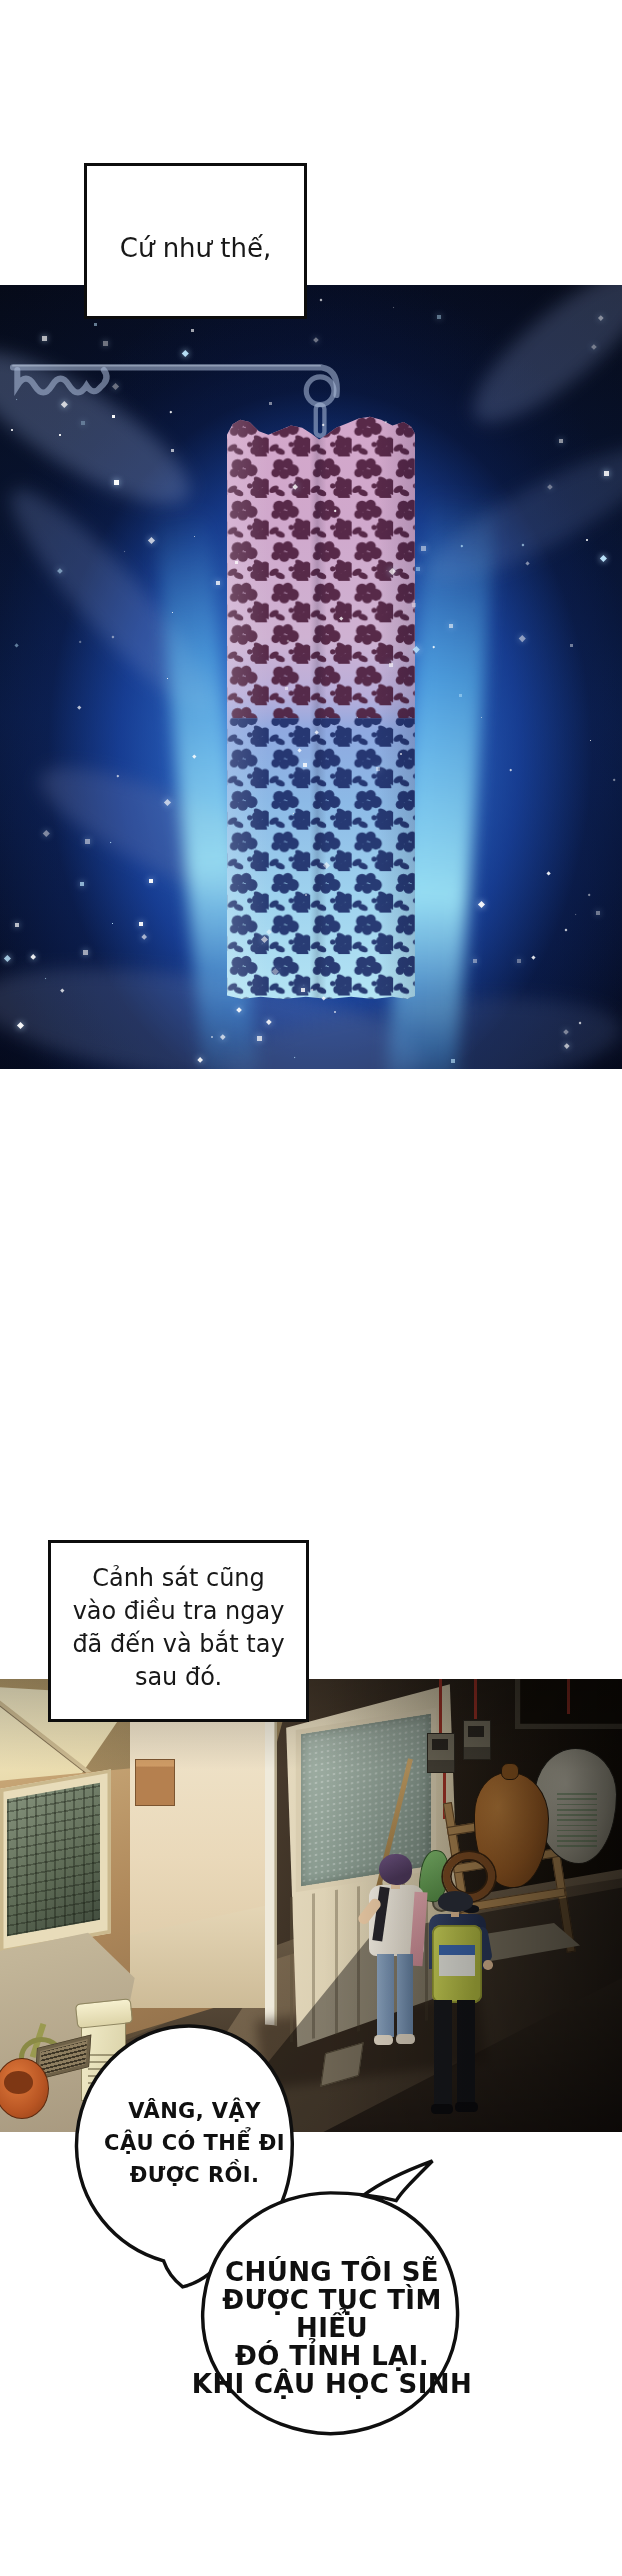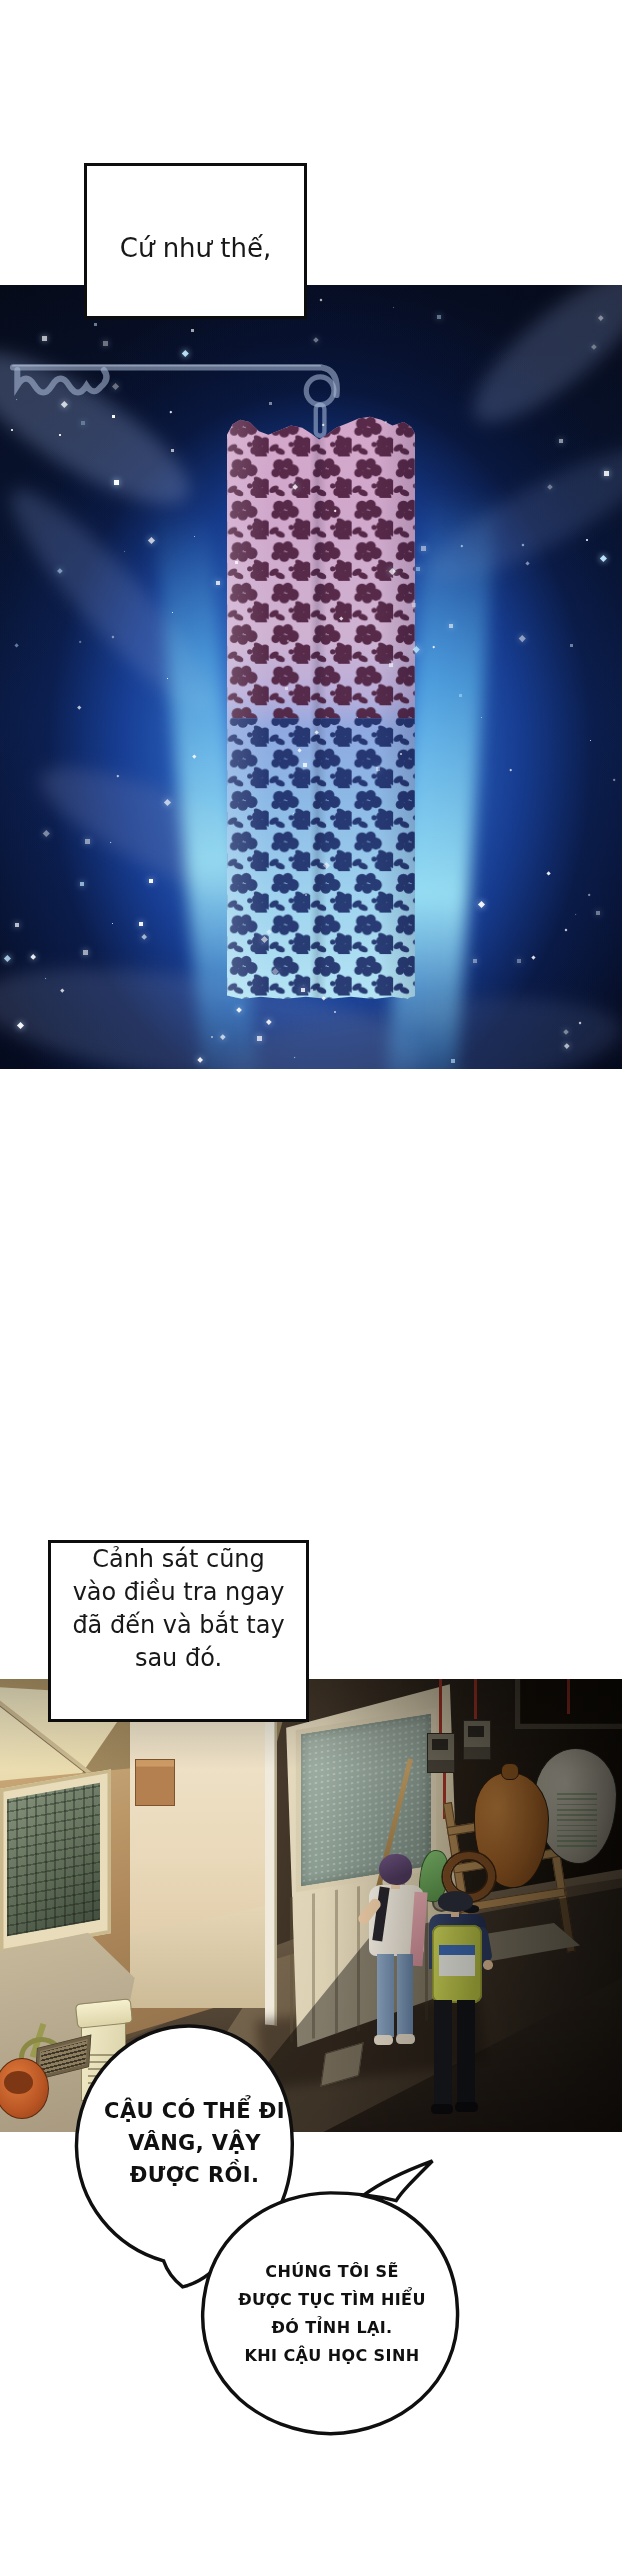--- a/index.html
+++ b/index.html
@@ -34,21 +34,21 @@
   .fabric::after{content:"";position:absolute;inset:0;
     background:linear-gradient(90deg,transparent 44%,rgba(10,10,40,.16) 48%,transparent 53%),
                linear-gradient(90deg,rgba(255,255,255,.16),transparent 22%,transparent 80%,rgba(0,0,30,.14));}
   .sparkle{position:absolute;background:#fff;}
 
   
   .cap{position:absolute;box-sizing:border-box;background:#ffffff;border:3.5px solid #0d0d0d;z-index:6;
        text-align:center;color:#181818;}
   .cap-1{left:84px;top:163px;width:223px;height:156px;padding-top:67px;font-size:26px;line-height:31px;}
   .cap-2{left:288px;top:1036px;width:283px;height:195px;padding-top:22.5px;font-size:24px;line-height:34px;}
-  .cap-3{left:48px;top:1540px;width:261px;height:182px;font-size:24px;line-height:33px;}
+  .cap-3{left:48px;top:1540px;width:261px;height:182px;padding-top:19px;font-size:24px;line-height:33px;}
   .cap-line{white-space:nowrap;}
 
   
   .panel-2{top:1679px;height:453px;background:#171209;}
   .p2{position:absolute;}
   .p2-bg{inset:0;background:linear-gradient(102deg,#846d4b 0%,#6b573f 18%,#46392b 42%,#2b2219 64%,#161009 88%,#0e0a06 100%);}
   .p2-floor{left:0;top:0;width:622px;height:453px;
     clip-path:polygon(0 60%,30% 66%,58% 52%,100% 42%,100% 100%,0 100%);
     background:linear-gradient(175deg,#97856a 0%,#7e6d55 40%,#4a3d2e 75%,#2a211a 100%);}
   .p2-walkway{left:0;top:0;width:622px;height:453px;
@@ -147,21 +147,21 @@
   .off .hand{left:61px;top:69px;width:9.5px;height:9.5px;border-radius:50%;background:#e2bd96;}
   .off .leg1{left:12px;top:109px;width:18px;height:105px;background:#17181c;}
   .off .leg2{left:35px;top:109px;width:18px;height:104px;background:#121317;}
   .off .shoe1{left:8.6px;top:213px;width:22.5px;height:10.4px;border-radius:4.3px;background:#0b0b0e;}
   .off .shoe2{left:33px;top:211px;width:22.5px;height:10.4px;border-radius:4.3px;background:#0b0b0e;}
 
   
   .bubble-svg{position:absolute;z-index:5;}
   .bub-text{position:absolute;z-index:6;text-align:center;color:#101010;font-weight:700;}
   .bub-text-1{left:78px;top:2095px;width:233px;font-size:21px;line-height:32px;letter-spacing:0.4px;}
-  .bub-text-2{left:183px;top:2258px;width:298px;font-size:16px;line-height:28px;letter-spacing:0.4px;}
+  .bub-text-2{left:183px;top:2258px;width:298px;font-size:26px;line-height:28px;letter-spacing:0.4px;}
 </style>
 </head>
 <body>
 
 <div class="page">
 
   <section class="panel panel-1">
     <div class="p1-field"></div>
     <div class="wisp w1"></div>
     <div class="wisp w2"></div>
@@ -432,22 +432,22 @@
       <div class="shoe2"></div>
     </div>
     <div class="p2 p2-vignette"></div>
   </section>
 
   <svg class="bubble-svg" style="left:67px;top:2021px" width="252" height="271" viewBox="0 0 292 314">
     <path d="M 148,6 C 216,10 260,64 261,140 C 262,208 232,258 180,278 C 168,292 152,304 134,308
              C 124,300 116,290 112,278 C 56,262 12,212 11,146 C 10,68 72,2 148,6 Z" fill="#ffffff" stroke="#0f0f0f" stroke-width="4"></path>
   </svg>
   <div class="bub-text bub-text-1">
+    <div class="bub-line">VÂNG, VẬY</div>
     <div class="bub-line">CẬU CÓ THỂ ĐI</div>
-    <div class="bub-line">VÂNG, VẬY</div>
     <div class="bub-line">ĐƯỢC RỒI.</div>
   </div>
 
   <svg class="bubble-svg" style="left:182px;top:2152px" width="304" height="289" viewBox="0 0 352 334">
     <path d="M 172,47 C 110,47 28,88 24,185 C 21,268 92,324 172,326 C 252,324 322,268 319,183
              C 317,108 266,62 210,50 C 226,38 252,24 290,10 C 266,34 254,46 248,56
              C 224,50 198,47 172,47 Z" fill="#ffffff" stroke="#0f0f0f" stroke-width="4"></path>
   </svg>
   <div class="bub-text bub-text-2">
     <div class="bub-line">CHÚNG TÔI SẼ</div>

